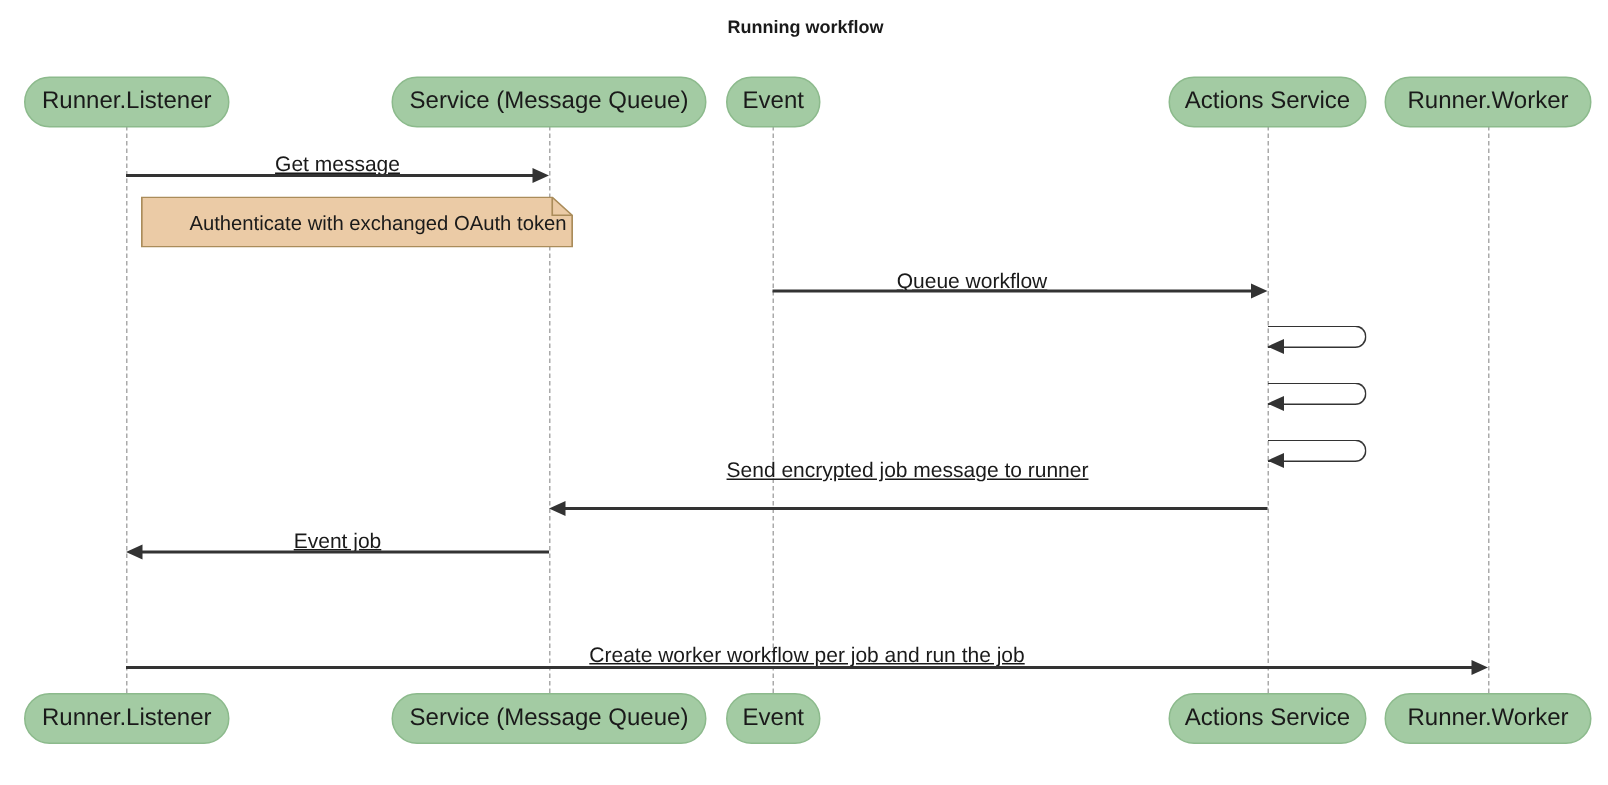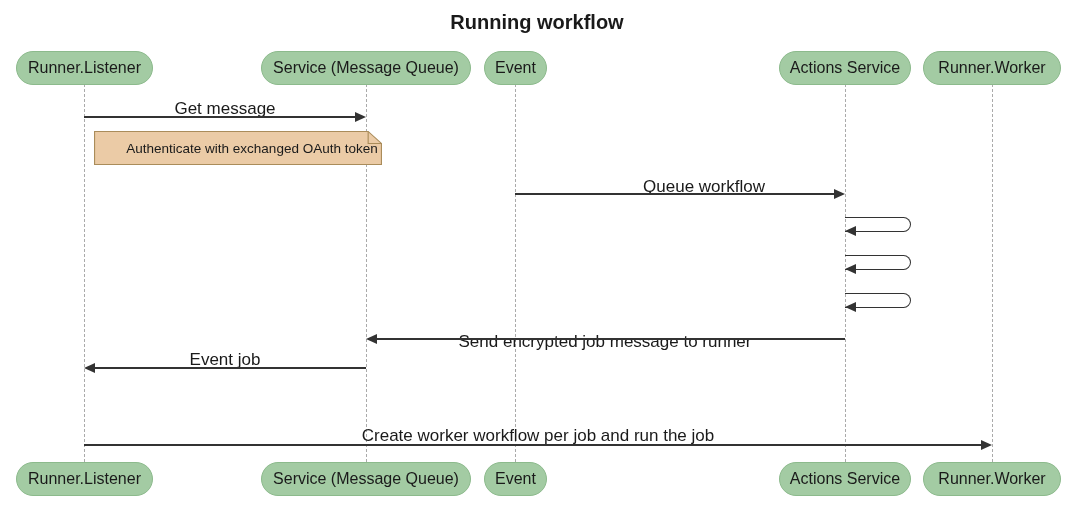--- a/index.html
+++ b/index.html
@@ -13,21 +13,21 @@
     width: 1072px;
     height: 523px;
     background: var(--background, #fff);
     overflow: hidden;
   }
   .title {
     position: absolute;
     top: 11px;
     left: 537px;
     transform: translateX(-50%);
-    font-size: 20px;
+    font-size: 12px;
     font-weight: 700;
     white-space: nowrap;
   }
   .lifeline {
     position: absolute;
     top: 84px;
     height: 378px;
     width: 0;
     border-left: 1px dashed var(--lifeline, #aaa);
   }
@@ -40,23 +40,24 @@
     display: flex;
     align-items: center;
     justify-content: center;
     font-size: 16px;
     white-space: nowrap;
     box-sizing: border-box;
   }
   .msg-label {
     position: absolute;
     transform: translateX(-50%);
-    font-size: 17px;
+    font-size: 14px;
     white-space: nowrap;
     line-height: 16px;
+    text-decoration: underline;
   }
   .msg-label-right {
     position: absolute;
     font-size: 13.5px;
     white-space: nowrap;
     line-height: 16px;
     text-align: right;
   }
   .msg-line {
     position: absolute;
@@ -126,34 +127,34 @@
   <div class="arrow-r" style="left:355px; top:112px"></div>
 
   <div class="note" style="left:94px; top:131px; width:260px; height:34px">
     <svg viewBox="0 0 260 34" preserveAspectRatio="none">
       <path d="M0.5,0.5 L247.5,0.5 L259.5,12.5 L259.5,33.5 L0.5,33.5 Z" style="fill:var(--note-fill,#ebcba6); stroke:var(--note-border,#aa8c5a); stroke-width:1"></path>
       <path d="M247.5,0.5 L247.5,12.5 L259.5,12.5" style="fill:none; stroke:var(--note-border,#aa8c5a); stroke-width:1"></path>
     </svg>
     <span>Authenticate with exchanged OAuth token</span>
   </div>
 
-  <div class="msg-label" style="left:704px; top:179px">Queue workflow</div>
+  <div class="msg-label" style="left:648px; top:179px">Queue workflow</div>
   <div class="msg-line" style="left:515px; top:193px; width:320px"></div>
   <div class="arrow-r" style="left:834px; top:189px"></div>
 
   <div class="self-loop" style="left:845px; top:217px"></div>
   <div class="arrow-l" style="left:845px; top:226px"></div>
 
   <div class="self-loop" style="left:845px; top:255px"></div>
   <div class="arrow-l" style="left:845px; top:264px"></div>
 
   <div class="self-loop" style="left:845px; top:293px"></div>
   <div class="arrow-l" style="left:845px; top:302px"></div>
 
-  <div class="msg-label" style="left:605px; top:334px">Send encrypted job message to runner</div>
+  <div class="msg-label" style="left:605px; top:305px">Send encrypted job message to runner</div>
   <div class="msg-line" style="left:376px; top:338px; width:469px"></div>
   <div class="arrow-l" style="left:366px; top:334px"></div>
 
   <div class="msg-label" style="left:225px; top:352px">Event job</div>
   <div class="msg-line" style="left:94px; top:367px; width:272px"></div>
   <div class="arrow-l" style="left:84px; top:363px"></div>
 
 
   <div class="msg-label" style="left:538px; top:428px">Create worker workflow per job and run the job</div>
   <div class="msg-line" style="left:84px; top:444px; width:898px"></div>

